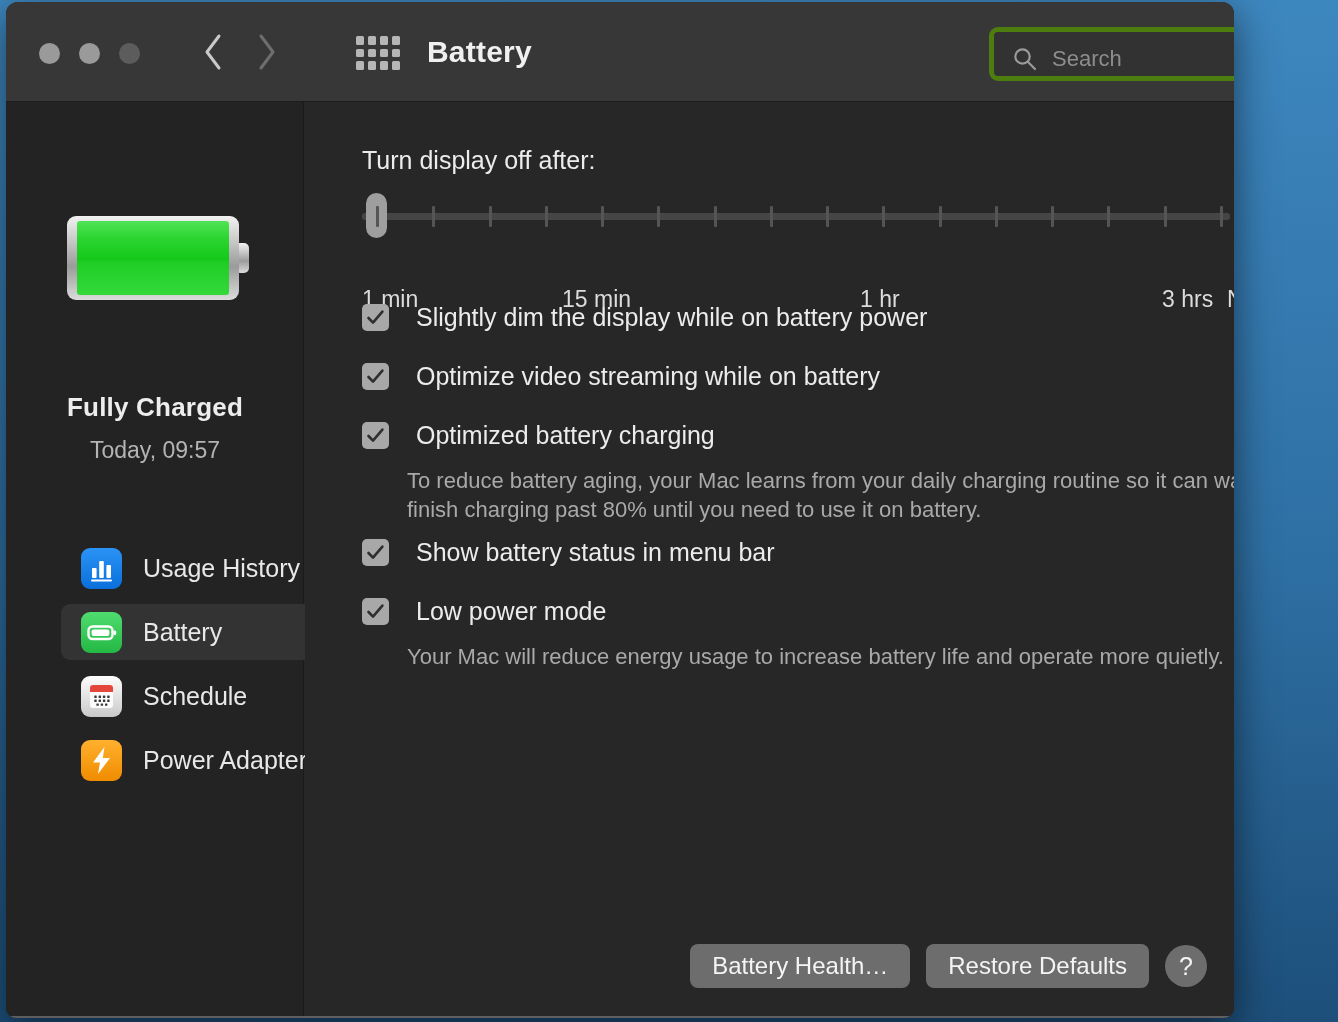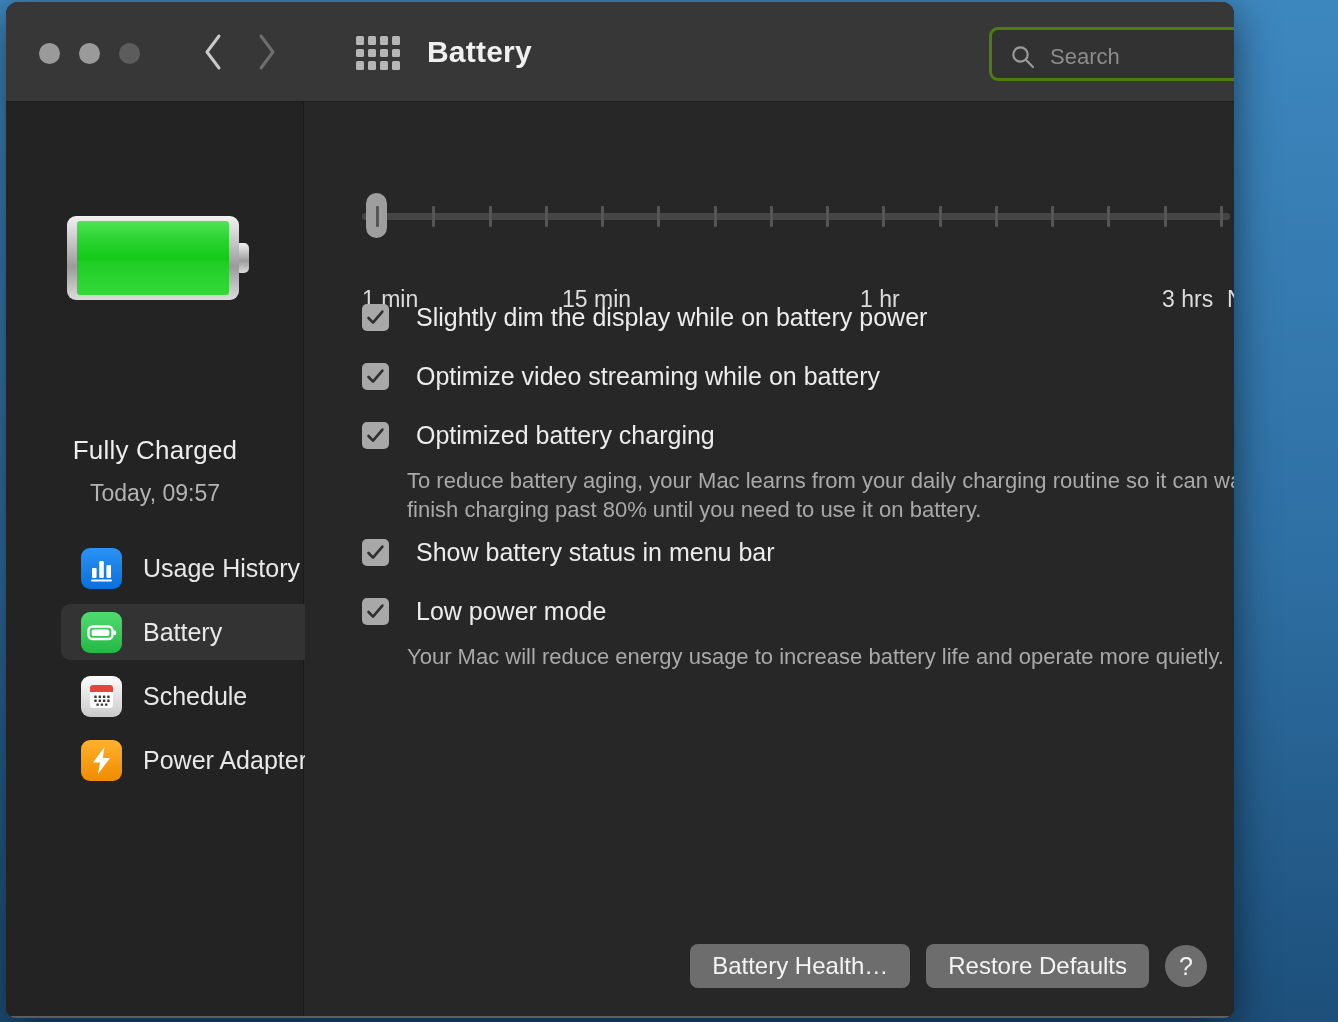--- a/index.html
+++ b/index.html
@@ -101,21 +101,21 @@
     color: #f0f0f0;
     letter-spacing: .2px;
   }
 
   #searchwrap {
     position: absolute;
     left: 983px;
     top: 25px;
     width: 322px;
     height: 54px;
-    border: 3px solid #4d7c0f;
+    border: 5px solid #4d7c0f;
     border-radius: 9px;
     background: #323232;
     box-sizing: border-box;
   }
   #searchicon {
     position: absolute;
     left: 18px;
     top: 14px;
     width: 26px;
     height: 26px;
@@ -157,24 +157,23 @@
 
   #status {
     position: absolute;
     left: 0;
     top: 290px;
     width: 298px;
     text-align: center;
   }
   #statusTitle {
     font-size: 26px;
-    font-weight: normal;
+    font-weight: bold;
     color: #ededed;
     letter-spacing: .2px;
-    margin-top: 43px;
   }
   #statusSub {
     margin-top: 14px;
     font-size: 23px;
     color: #b4b4b4;
   }
 
   #navlist {
     position: absolute;
     left: 0;
@@ -502,20 +501,21 @@
           </svg>
         </span>
         <span class="navlabel">Power Adapter</span>
       </div>
 
     </div>
   </div>
 
   <div id="main">
 
+    <div id="sliderLabel">Turn display off after:</div>
 
     <div id="sliderArea">
       <div id="track"></div>
       <div id="thumb"></div>
     <span class="tick" style="left: 14px;"></span>
         <span class="tick" style="left: 70.2667px;"></span>
         <span class="tick" style="left: 126.533px;"></span>
         <span class="tick" style="left: 182.8px;"></span>
         <span class="tick" style="left: 239.067px;"></span>
         <span class="tick" style="left: 295.333px;"></span>

